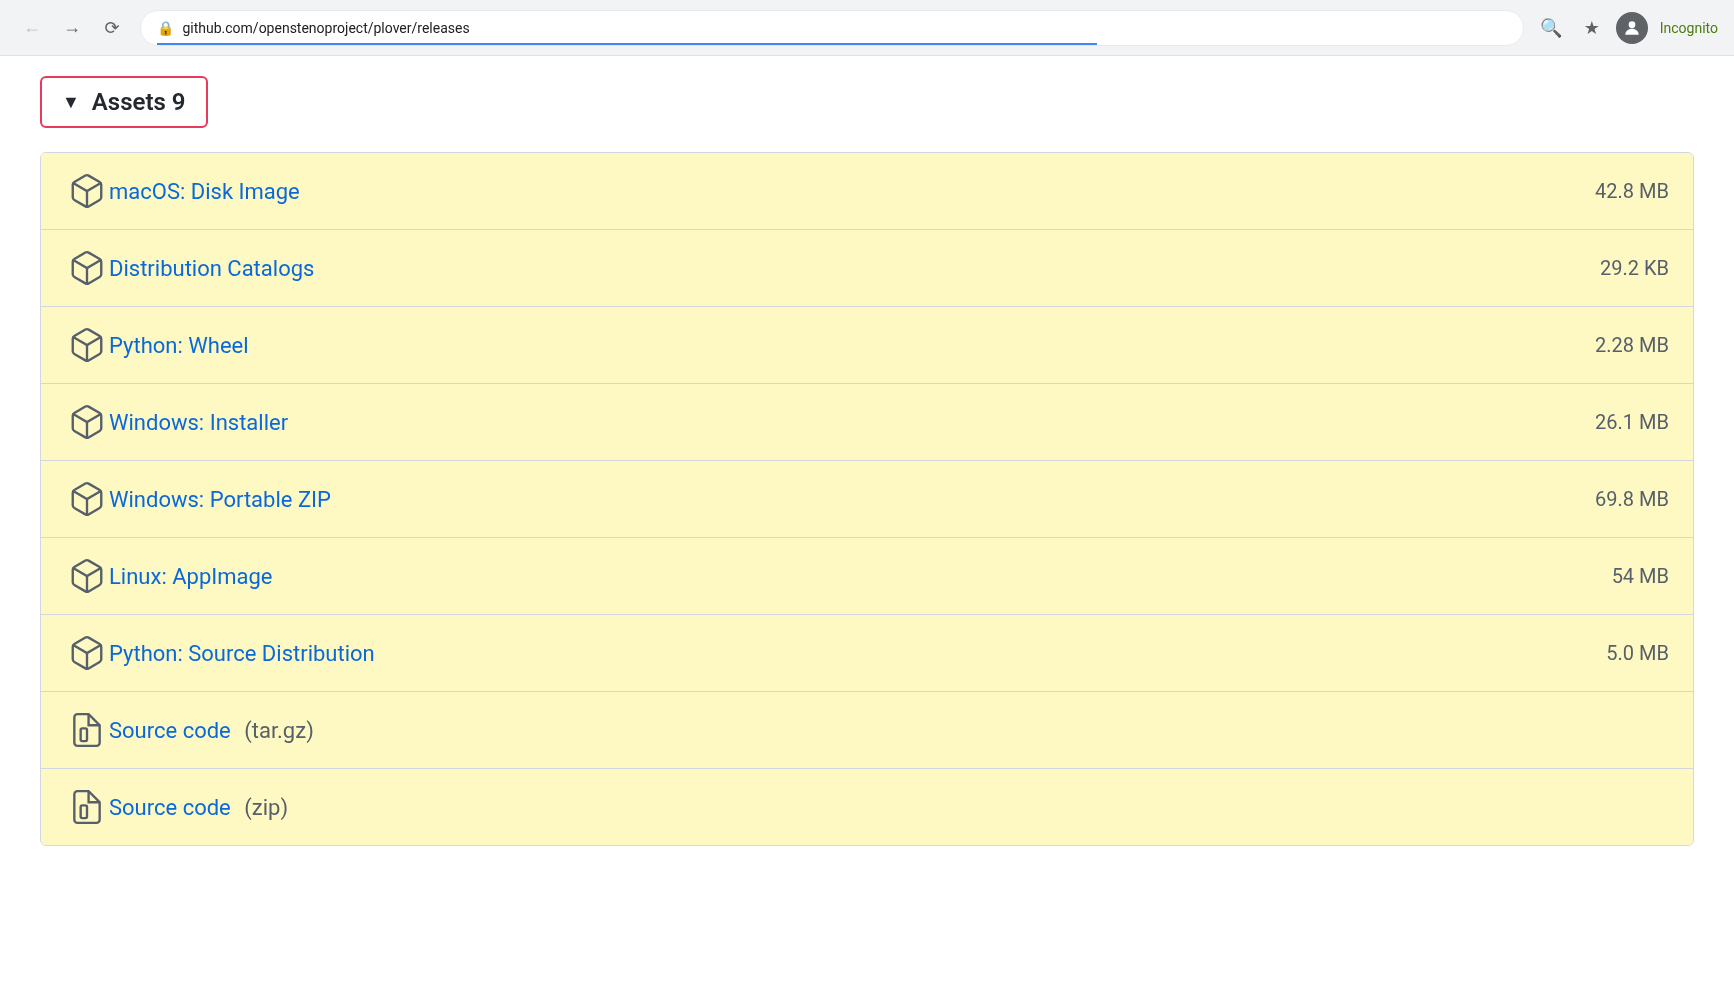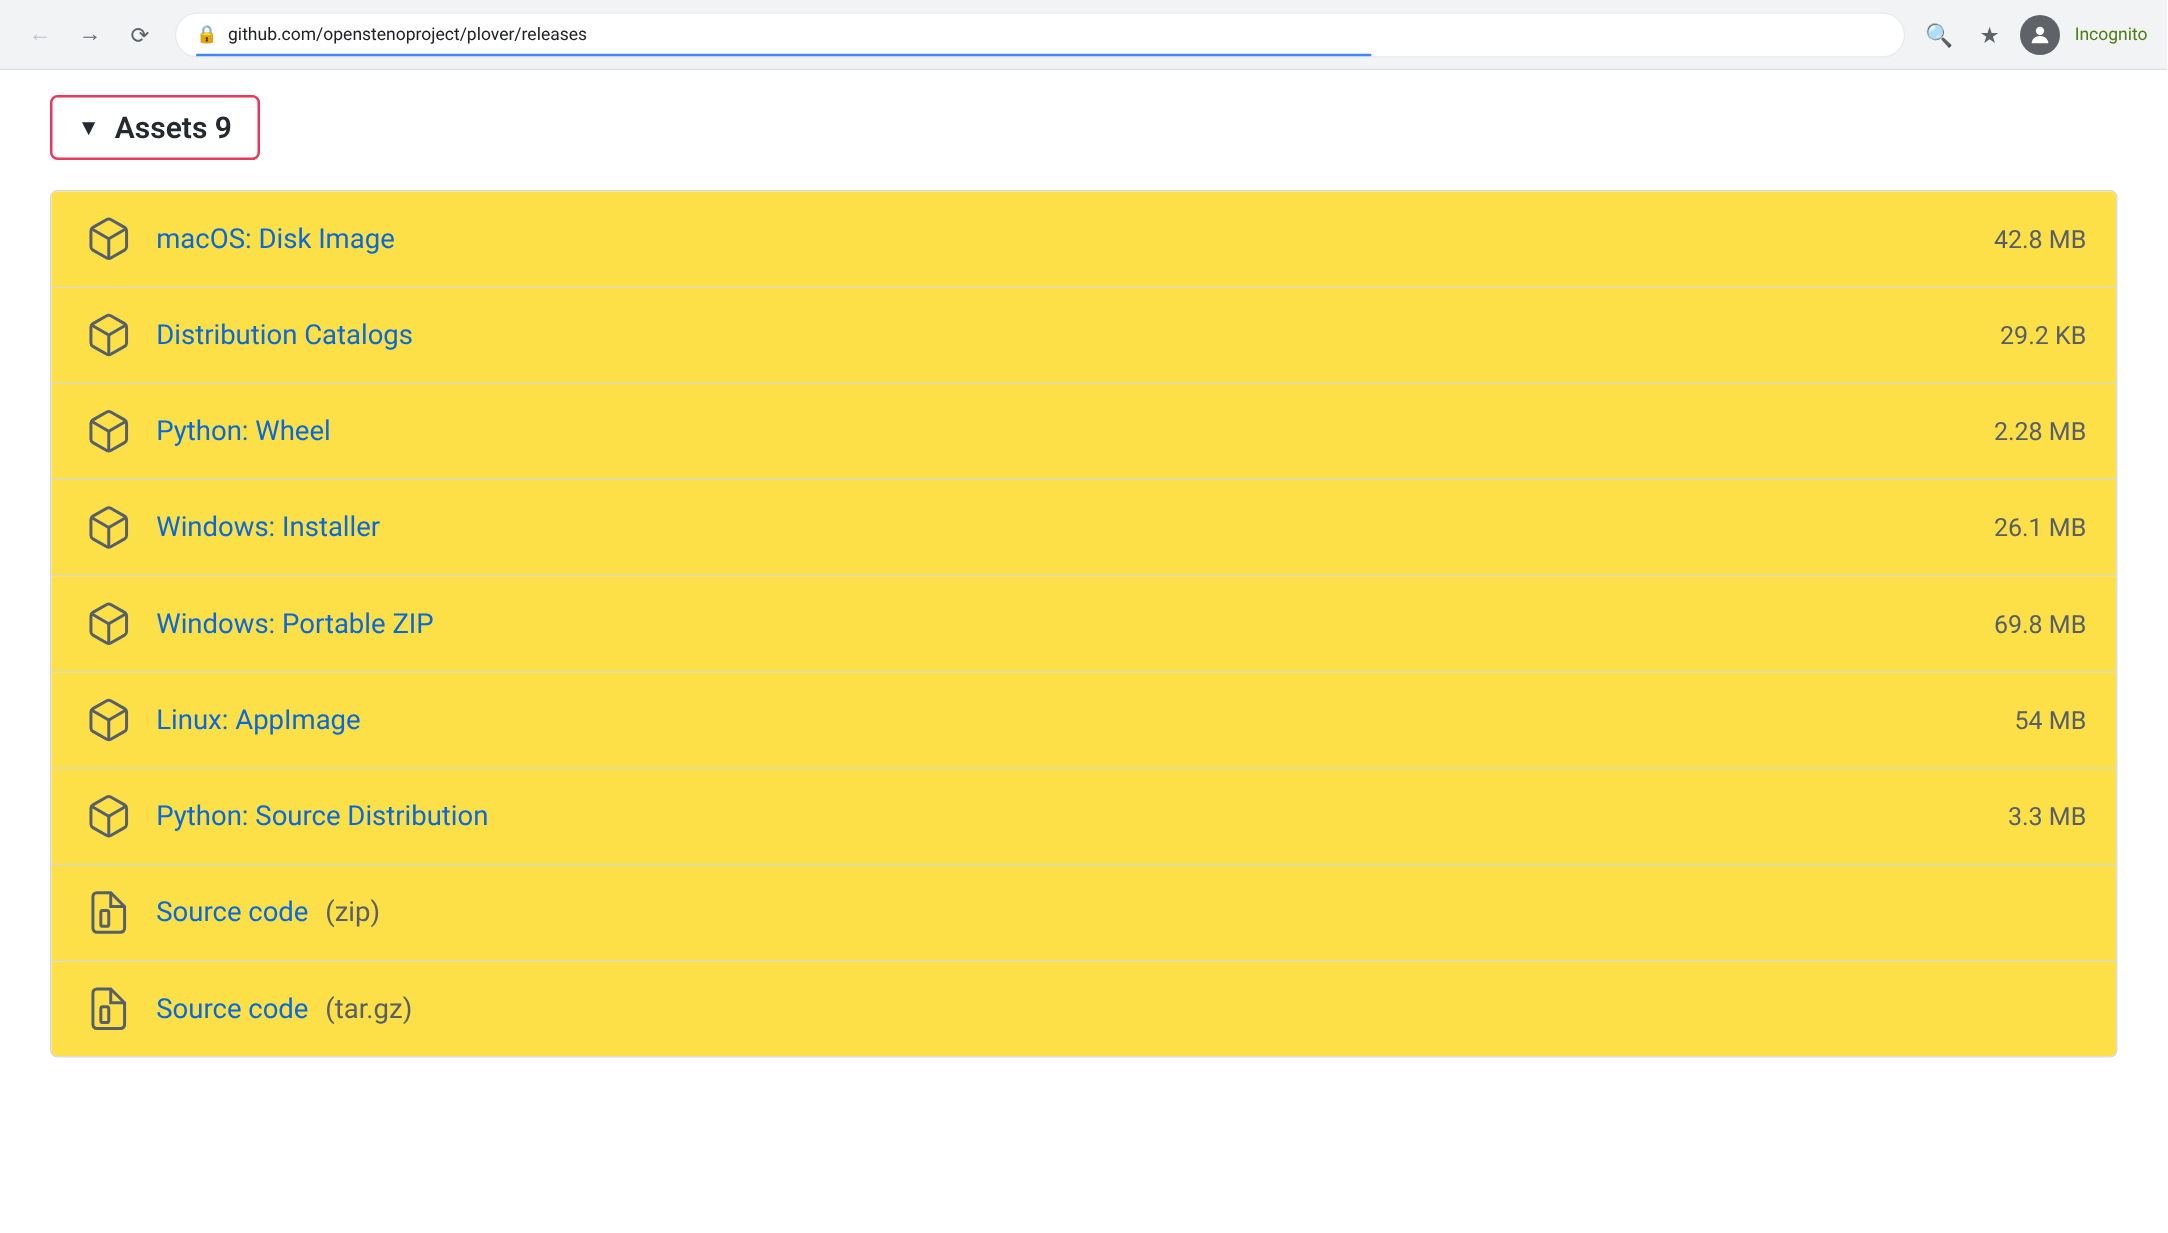--- a/index.html
+++ b/index.html
@@ -161,22 +161,22 @@
       border: 1px solid #d0d7de;
       border-radius: 6px;
       overflow: hidden;
     }
 
     .asset-item {
       display: flex;
       align-items: center;
       padding: 16px 24px;
       border-bottom: 1px solid #d0d7de;
-      background: #fde047;
-      gap: 16px;
+      background: #fef9c3;
+      gap: 0;
     }
 
     .asset-item:last-child {
       border-bottom: none;
     }
 
     .asset-icon {
       width: 44px;
       height: 44px;
       flex-shrink: 0;
@@ -338,49 +338,49 @@
 
     <div class="asset-item">
       <div class="asset-icon">
         <svg viewBox="0 0 24 24" fill="none" stroke="currentColor" stroke-width="1.5">
           <path d="M21 16V8a2 2 0 0 0-1-1.73l-7-4a2 2 0 0 0-2 0l-7 4A2 2 0 0 0 3 8v8a2 2 0 0 0 1 1.73l7 4a2 2 0 0 0 2 0l7-4A2 2 0 0 0 21 16z"></path>
           <polyline points="3.27 6.96 12 12.01 20.73 6.96"></polyline>
           <line x1="12" y1="22.08" x2="12" y2="12"></line>
         </svg>
       </div>
       <a class="asset-link">Python: Source Distribution</a>
-      <span class="asset-size">3.3 MB</span>
+      <span class="asset-size">5.0 MB</span>
+    </div>
+
+    <div class="asset-item">
+      <div class="source-code-icon">
+        <svg viewBox="0 0 24 24" fill="none" stroke="currentColor" stroke-width="1.5">
+          <path d="M13 2H6a2 2 0 0 0-2 2v16a2 2 0 0 0 2 2h12a2 2 0 0 0 2-2V9z"></path>
+          <polyline points="13 2 13 9 20 9"></polyline>
+          <rect x="8" y="11" width="4" height="8" rx="1"></rect>
+        </svg>
+      </div>
+      <a class="asset-link">
+        <span>Source code</span>
+        <span style="color: #57606a; margin-left: 8px;">(tar.gz)</span>
+      </a>
     </div>
 
     <div class="asset-item">
       <div class="source-code-icon">
         <svg viewBox="0 0 24 24" fill="none" stroke="currentColor" stroke-width="1.5">
           <path d="M13 2H6a2 2 0 0 0-2 2v16a2 2 0 0 0 2 2h12a2 2 0 0 0 2-2V9z"></path>
           <polyline points="13 2 13 9 20 9"></polyline>
           <line x1="10" y1="12" x2="10" y2="12"></line>
           <line x1="10" y1="14" x2="10" y2="14"></line>
           <line x1="10" y1="16" x2="10" y2="16"></line>
           <line x1="10" y1="18" x2="10" y2="18"></line>
           <rect x="8" y="11" width="4" height="8" rx="1"></rect>
         </svg>
       </div>
       <a class="asset-link">
         <span>Source code</span>
         <span style="color: #57606a; margin-left: 8px;">(zip)</span>
       </a>
     </div>
 
-    <div class="asset-item">
-      <div class="source-code-icon">
-        <svg viewBox="0 0 24 24" fill="none" stroke="currentColor" stroke-width="1.5">
-          <path d="M13 2H6a2 2 0 0 0-2 2v16a2 2 0 0 0 2 2h12a2 2 0 0 0 2-2V9z"></path>
-          <polyline points="13 2 13 9 20 9"></polyline>
-          <rect x="8" y="11" width="4" height="8" rx="1"></rect>
-        </svg>
-      </div>
-      <a class="asset-link">
-        <span>Source code</span>
-        <span style="color: #57606a; margin-left: 8px;">(tar.gz)</span>
-      </a>
-    </div>
-
   </div>
 </div>
 
 </body></html>

